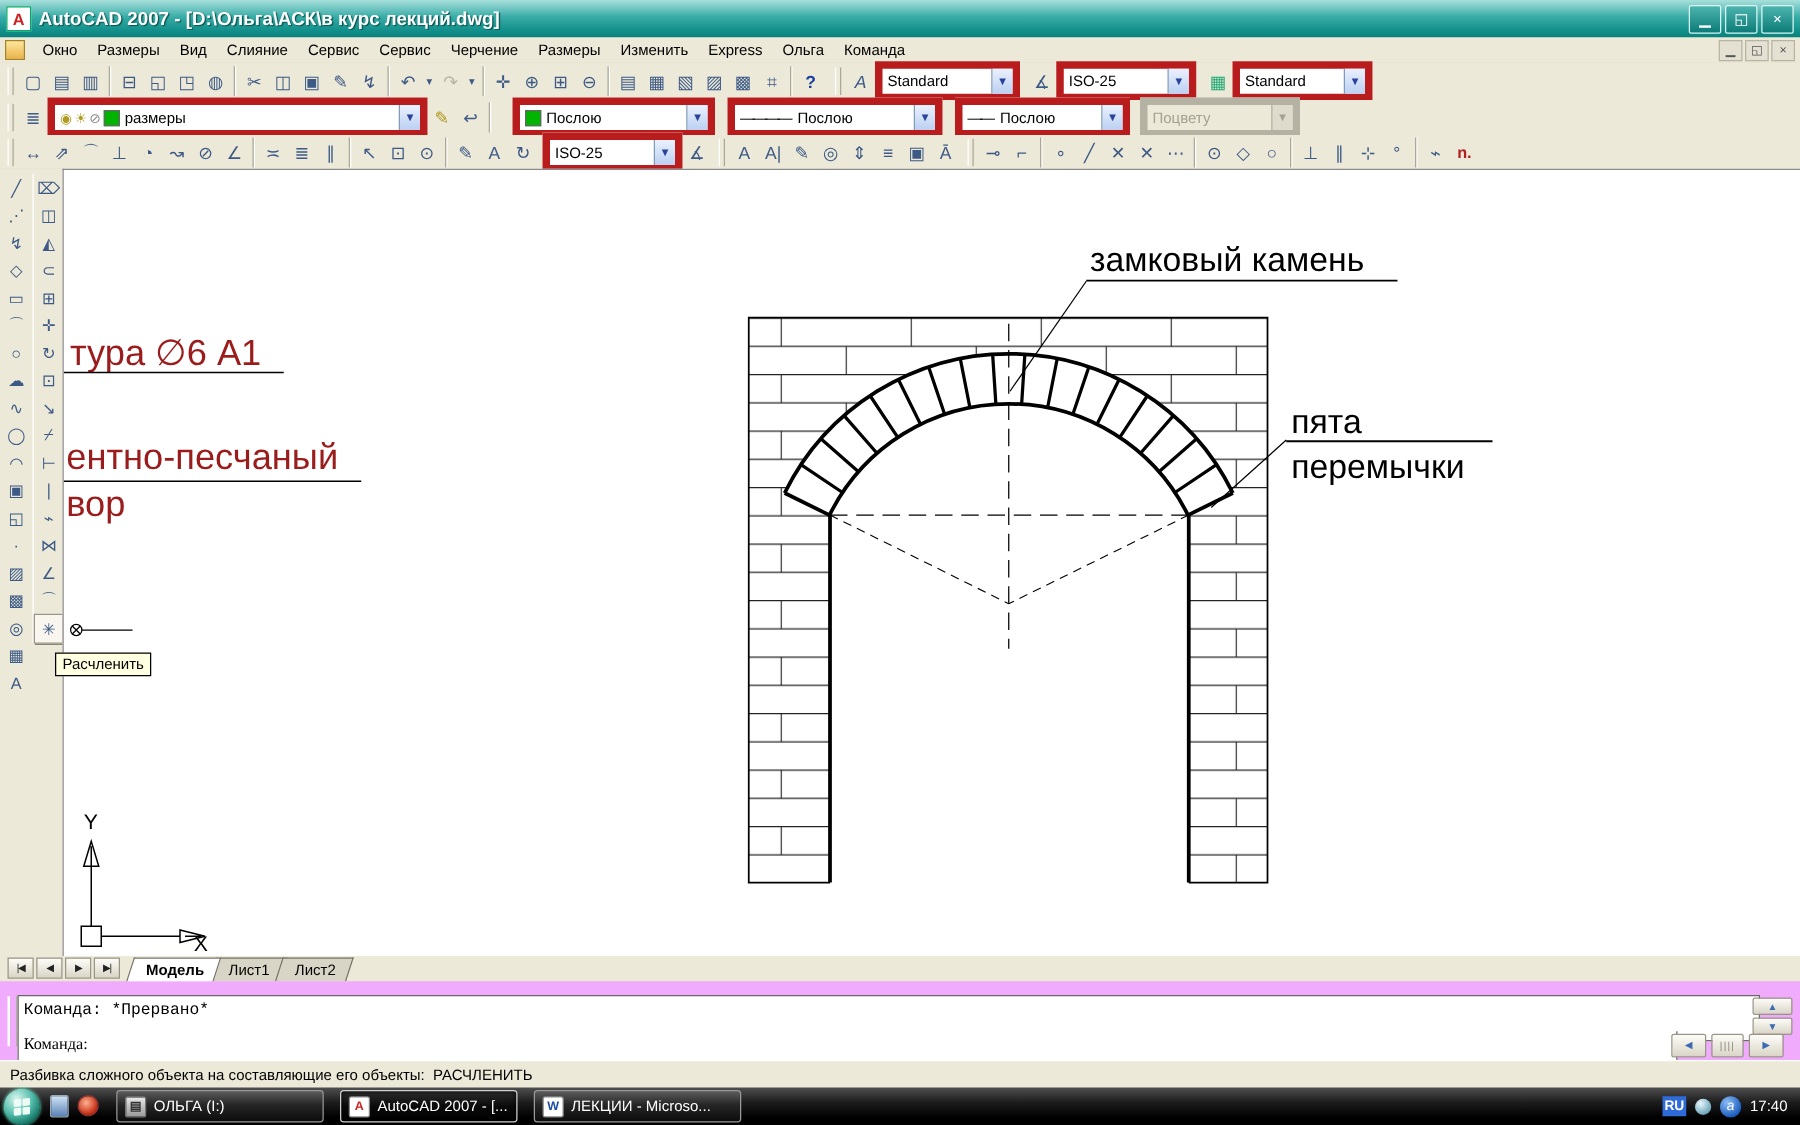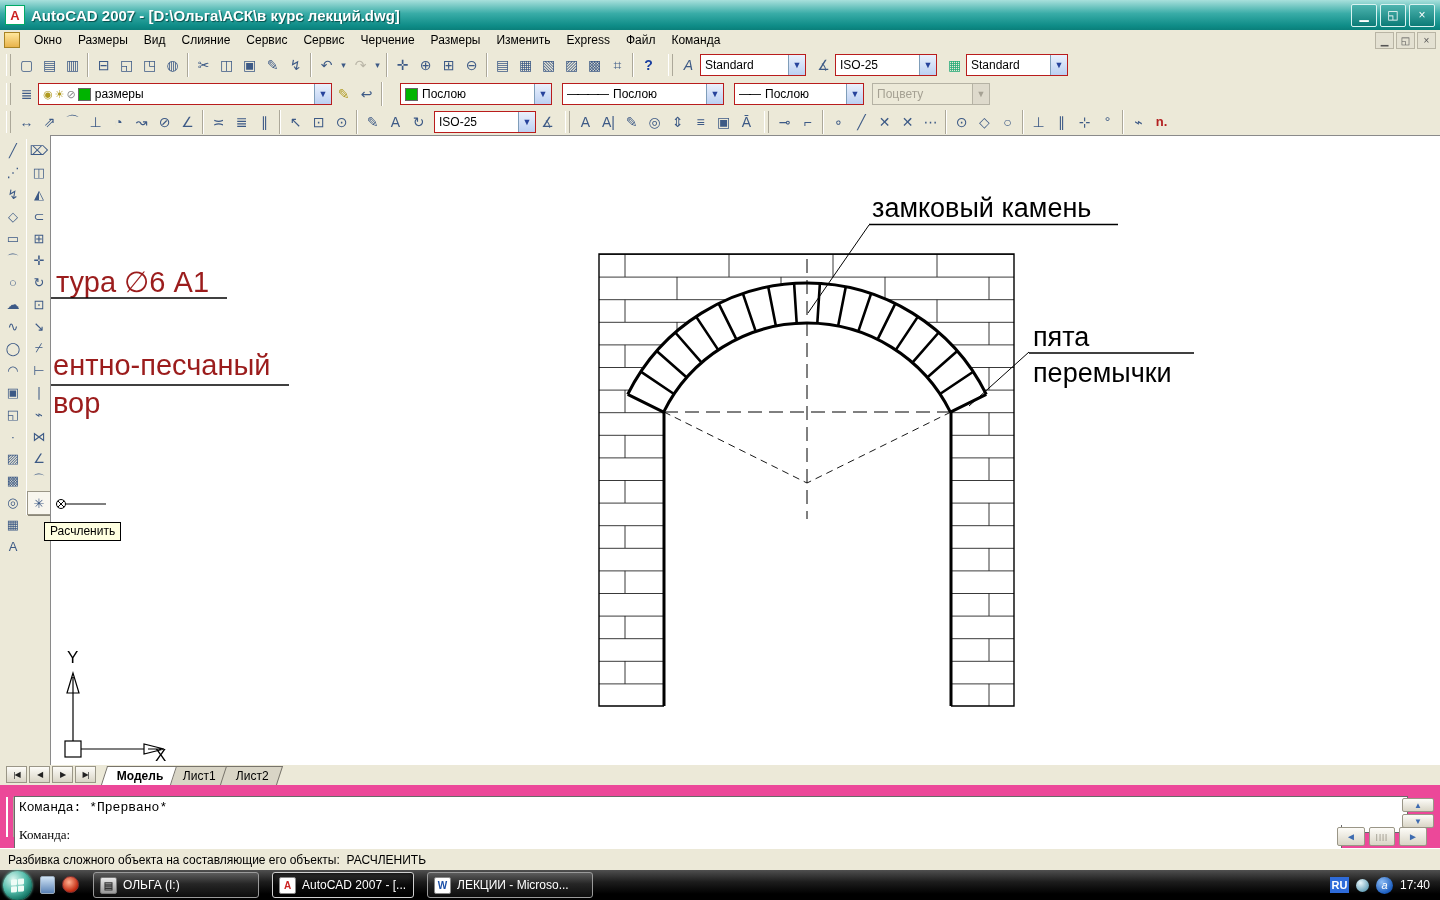--- a/index.html
+++ b/index.html
@@ -30,21 +30,21 @@
   .tb2{top:80px;height:28px;}
   .tb3{top:108px;height:27px;}
   .grip{width:3px;height:22px;border-left:1px solid #fff;border-right:1px solid #aca899;margin:0 4px 0 2px;}
   .ticon{width:23px;height:23px;display:flex;align-items:center;justify-content:center;font-size:14px;
          color:#3d5a86;flex:none;}
   .ticon.narrow{width:11px;font-size:9px;}
   .ticon.dis{color:#b9b5a7;}
   .ticon.help{color:#1a3fa0;font-weight:bold;}
   .ticon.red{color:#b32020;font-weight:bold;font-size:13px;}
   .tsep{width:0;height:24px;border-left:1px solid #aca899;border-right:1px solid #fff;margin:0 3px;flex:none;}
-  .combo{height:20px;background:#fff;border:1px solid #b91c1c;display:flex;align-items:center;
+  .combo{height:20px;background:#fff;border:6px solid #b91c1c;display:flex;align-items:center;
          font-size:12px;padding-left:4px;flex:none;position:relative;white-space:nowrap;text-align:center;}
   .combo .arrow{margin-left:auto;width:16px;align-self:stretch;background:linear-gradient(#eaf1fd,#bcd0f2);
          border-left:1px solid #7f9db9;color:#27439c;font-size:9px;display:flex;align-items:center;justify-content:center;}
   .combo.dis{background:#ece9d8;color:#a5a193;border-color:#b5b2a4;}
   .combo.dis .arrow{background:#dedacc;color:#a5a193;border-left-color:#b5b2a4;}
   .sw{width:11px;height:11px;display:inline-block;margin-right:4px;flex:none;border:1px solid #666;}
   .mini{font-size:11px;margin-right:2px;color:#b09a20;}
   .dash{letter-spacing:-2px;margin-right:6px;color:#000;}
   
   .ltb{position:absolute;left:0;top:135px;width:50px;bottom:135px;background:#ece9d8;}
@@ -63,21 +63,21 @@
   .tabbar{position:absolute;left:0;right:0;top:765px;height:20px;background:#ece9d8;display:flex;
           align-items:flex-end;padding-left:6px;font-size:12px;}
   .tabnav{display:flex;gap:2px;margin:0 8px 2px 0;}
   .tabnav span{width:19px;height:15px;border:1px solid #9a9687;background:linear-gradient(#fdfcf8,#d9d5c6);
           font-size:8px;color:#222;display:flex;align-items:center;justify-content:center;letter-spacing:-1px;}
   .tab{position:relative;padding:2px 10px 2px 12px;background:#d9d5c6;border:1px solid #77736a;border-bottom:none;
        transform:skewX(-18deg);margin-right:-4px;}
   .tab>span{display:inline-block;transform:skewX(18deg);}
   .tab.active{background:#fff;z-index:2;font-weight:bold;}
   
-  .cmdzone{position:absolute;left:0;right:0;top:785px;height:63px;background:#ec4899;}
+  .cmdzone{position:absolute;left:0;right:0;top:785px;height:63px;background:#f0abfc;}
   .cmd-grip{position:absolute;left:6px;top:12px;width:5px;height:40px;
             border-left:2px solid #fff;border-right:2px solid #aca899;}
   .cmd-hist{position:absolute;left:14px;top:11px;width:1384px;height:29px;background:#fff;
             border:1px solid #696969;font-family:"Liberation Mono",monospace;font-size:13px;
             padding:3px 4px;white-space:pre;overflow:hidden;}
   .cmd-input{position:absolute;left:14px;top:40px;width:1318px;height:20px;background:#fff;
             border:1px solid #696969;border-top:none;font-family:Liberation Serif, serif;
             font-size:13px;padding:2px 4px;white-space:pre;}
   .vscroll{position:absolute;left:1402px;top:13px;display:flex;flex-direction:column;gap:2px;}
   .vscroll span{width:30px;height:12px;background:linear-gradient(#fdfcf8,#d9d5c6);border:1px solid #9a9687;
@@ -140,21 +140,21 @@
     <span class="menu-item">Окно</span>
         <span class="menu-item">Размеры</span>
         <span class="menu-item">Вид</span>
         <span class="menu-item">Слияние</span>
         <span class="menu-item">Сервис</span>
         <span class="menu-item">Сервис</span>
         <span class="menu-item">Черчение</span>
         <span class="menu-item">Размеры</span>
         <span class="menu-item">Изменить</span>
         <span class="menu-item">Express</span>
-        <span class="menu-item">Файл</span>
+        <span class="menu-item">Ольга</span>
         <span class="menu-item">Команда</span>
       </span>
     <span class="mdi">
 
     <span>▁</span>
         <span>◱</span>
         <span>×</span>
       </span>
   </div>
 

